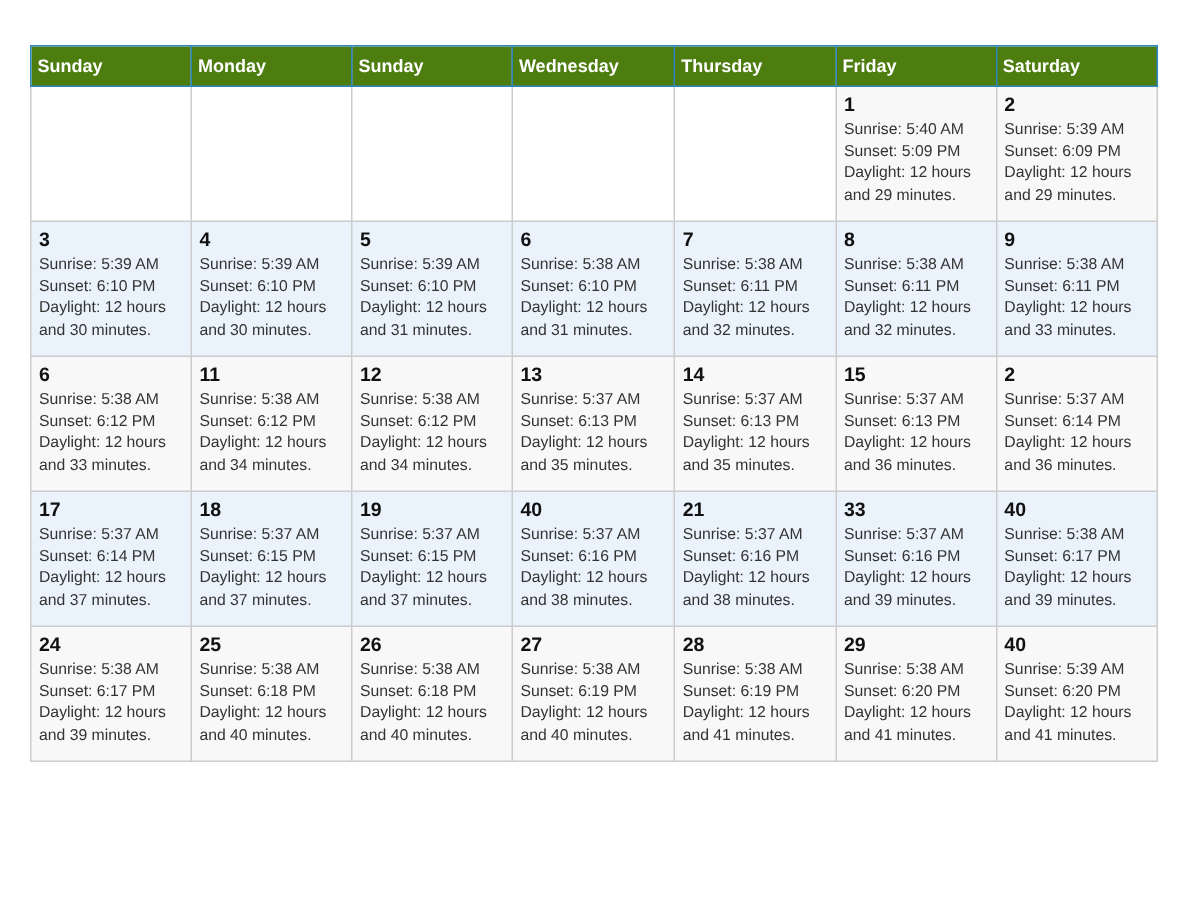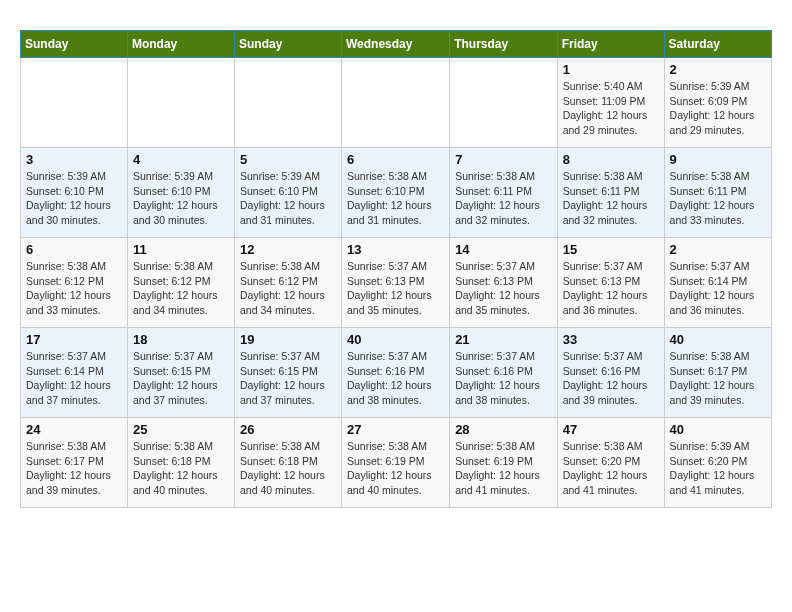--- a/index.html
+++ b/index.html
@@ -111,21 +111,21 @@
   <tbody id="calendar-body">
       <tr>
         <td class="empty-cell"></td>
         <td class="empty-cell"></td>
         <td class="empty-cell"></td>
         <td class="empty-cell"></td>
         <td class="empty-cell"></td>
         <td>
           <div class="day-number">1</div>
           <div class="day-info" style="white-space: pre-line;">Sunrise: 5:40 AM
-Sunset: 11:09 PM
+Sunset: 5:09 PM
 Daylight: 12 hours and 29 minutes.</div>
         </td>
         <td>
           <div class="day-number">2</div>
           <div class="day-info" style="white-space: pre-line;">Sunrise: 5:39 AM
 Sunset: 6:09 PM
 Daylight: 12 hours and 29 minutes.</div>
         </td>
       </tr>
       <tr>
@@ -285,21 +285,21 @@
 Sunset: 6:19 PM
 Daylight: 12 hours and 40 minutes.</div>
         </td>
         <td>
           <div class="day-number">28</div>
           <div class="day-info" style="white-space: pre-line;">Sunrise: 5:38 AM
 Sunset: 6:19 PM
 Daylight: 12 hours and 41 minutes.</div>
         </td>
         <td>
-          <div class="day-number">47</div>
+          <div class="day-number">29</div>
           <div class="day-info" style="white-space: pre-line;">Sunrise: 5:38 AM
 Sunset: 6:20 PM
 Daylight: 12 hours and 41 minutes.</div>
         </td>
         <td>
           <div class="day-number">40</div>
           <div class="day-info" style="white-space: pre-line;">Sunrise: 5:39 AM
 Sunset: 6:20 PM
 Daylight: 12 hours and 41 minutes.</div>
         </td>

